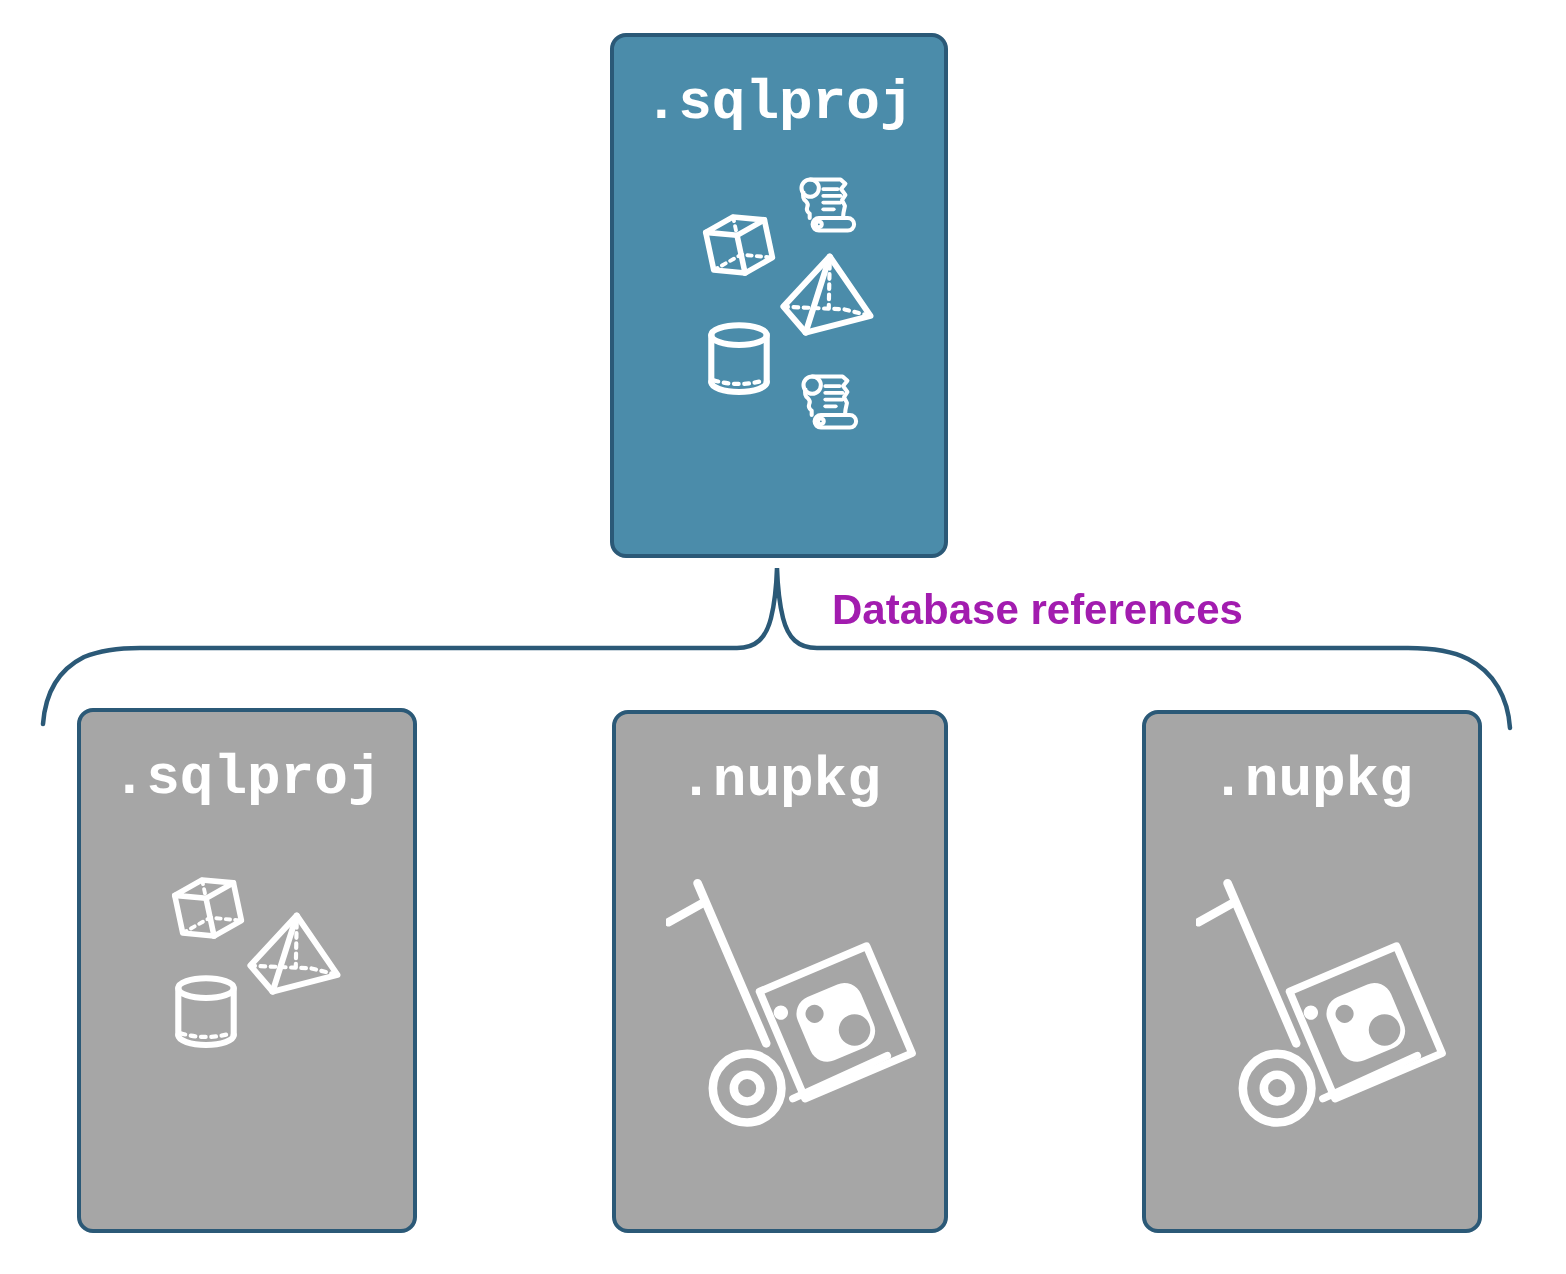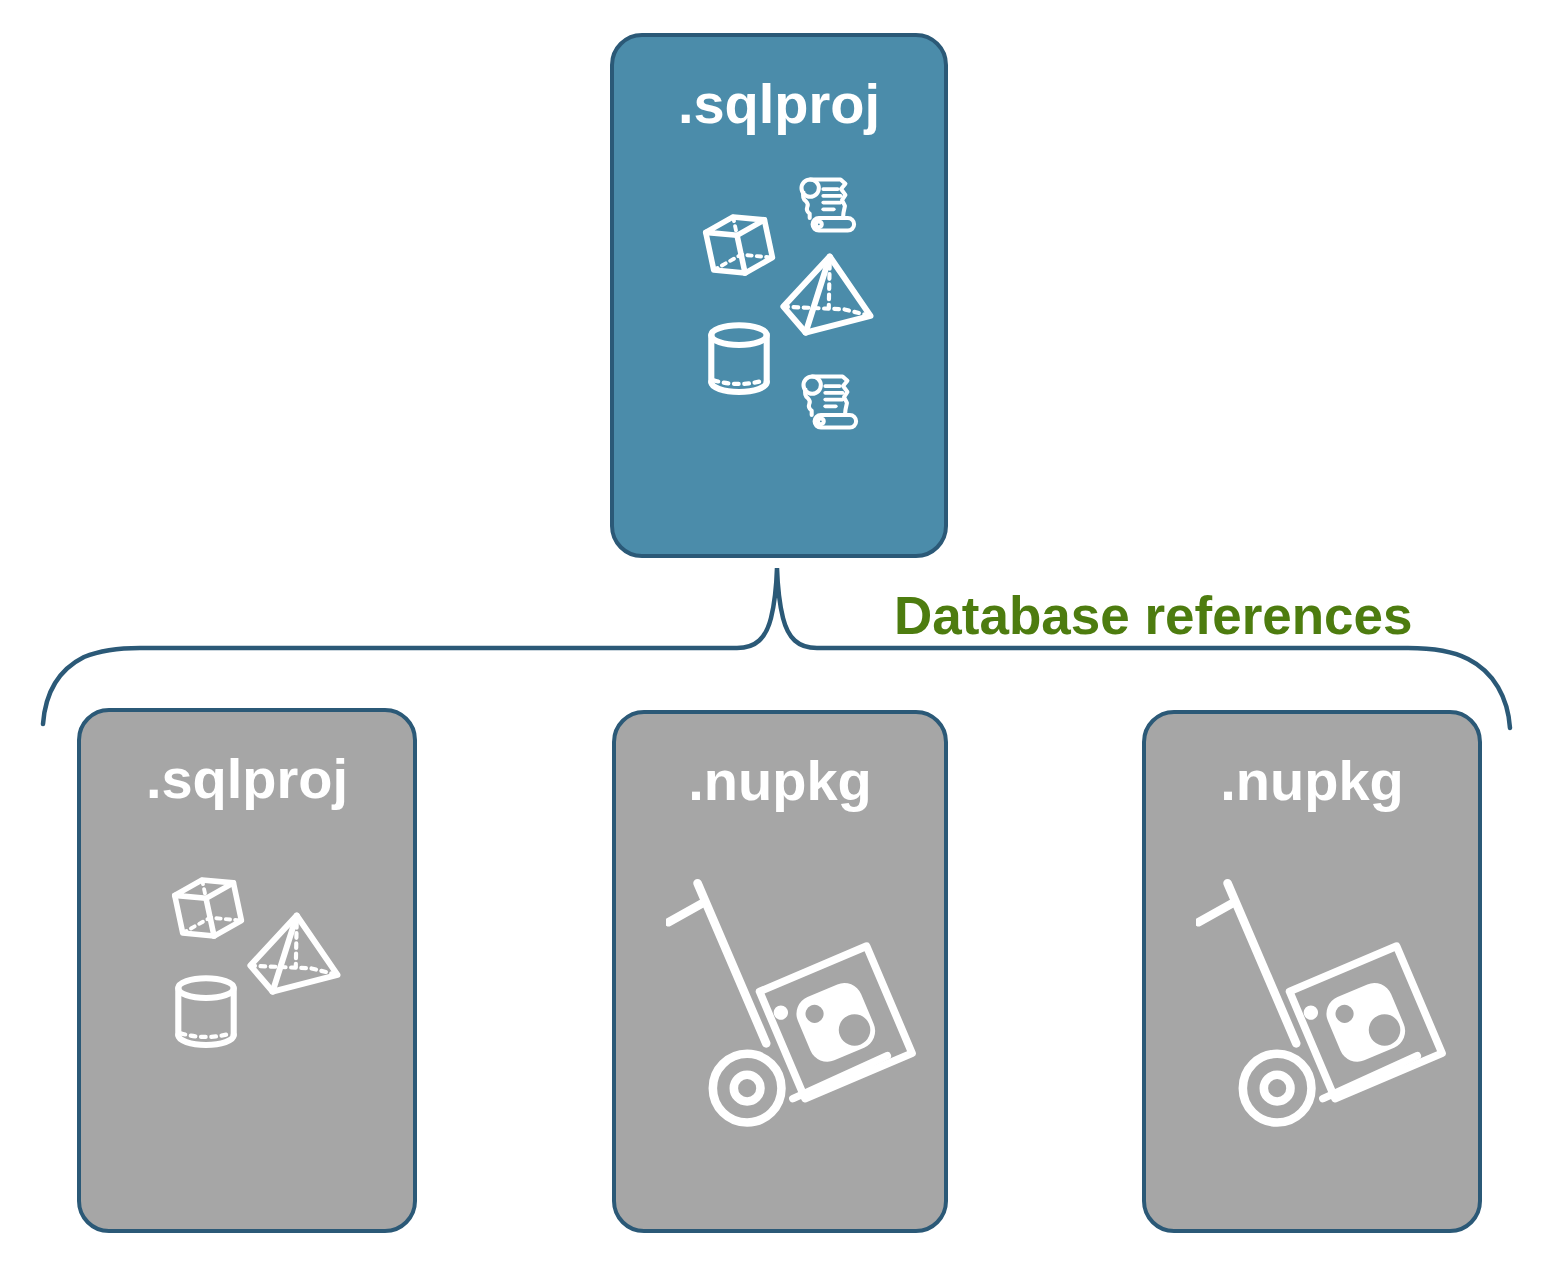--- a/index.html
+++ b/index.html
@@ -1,35 +1,35 @@
 <!DOCTYPE html>
 <html><head>
 <meta charset="utf-8">
 <style>
   html,body{margin:0;padding:0;background:#ffffff;}
   .canvas{
     position:relative;width:1566px;height:1274px;background:#ffffff;overflow:hidden;
     font-family:"Liberation Sans",sans-serif;
   }
   .node{
-    position:absolute;border:4px solid #2B5977;border-radius:32px;box-sizing:border-box;
+    position:absolute;border:4px solid #2B5977;border-radius:16px;box-sizing:border-box;font-family:Liberation Mono, monospace;
   }
   .node-root{left:610px;top:33px;width:338px;height:525px;background:#4B8CAA;}
   .node-gray{background:#A6A6A6;}
   .node-c1{left:77px;top:708px;width:340px;height:525px;}
   .node-c2{left:612px;top:710px;width:336px;height:523px;}
   .node-c3{left:1142px;top:710px;width:340px;height:523px;}
   .node-label{
     text-align:center;margin-top:36px;font-size:56px;font-weight:bold;color:#ffffff;
     letter-spacing:0px;line-height:1.1;
   }
   .icon{position:absolute;}
   .brace-svg{position:absolute;left:0;top:0;pointer-events:none;}
   .conn-label{
-    position:absolute;left:894px;top:589px;font-size:53px;font-weight:bold;color:#4d7c0f;
+    position:absolute;left:832px;top:589px;font-size:42px;font-weight:bold;color:#a21caf;
     line-height:1;white-space:nowrap;
   }
 </style>
 </head>
 <body>
 
 <svg width="0" height="0" style="position:absolute" aria-hidden="true">
   <defs>
     <symbol id="sym-cube" viewBox="0 0 100 105">
       <g transform="rotate(-12 50 52)" fill="none" stroke="#fff" stroke-linejoin="round" stroke-linecap="round">

